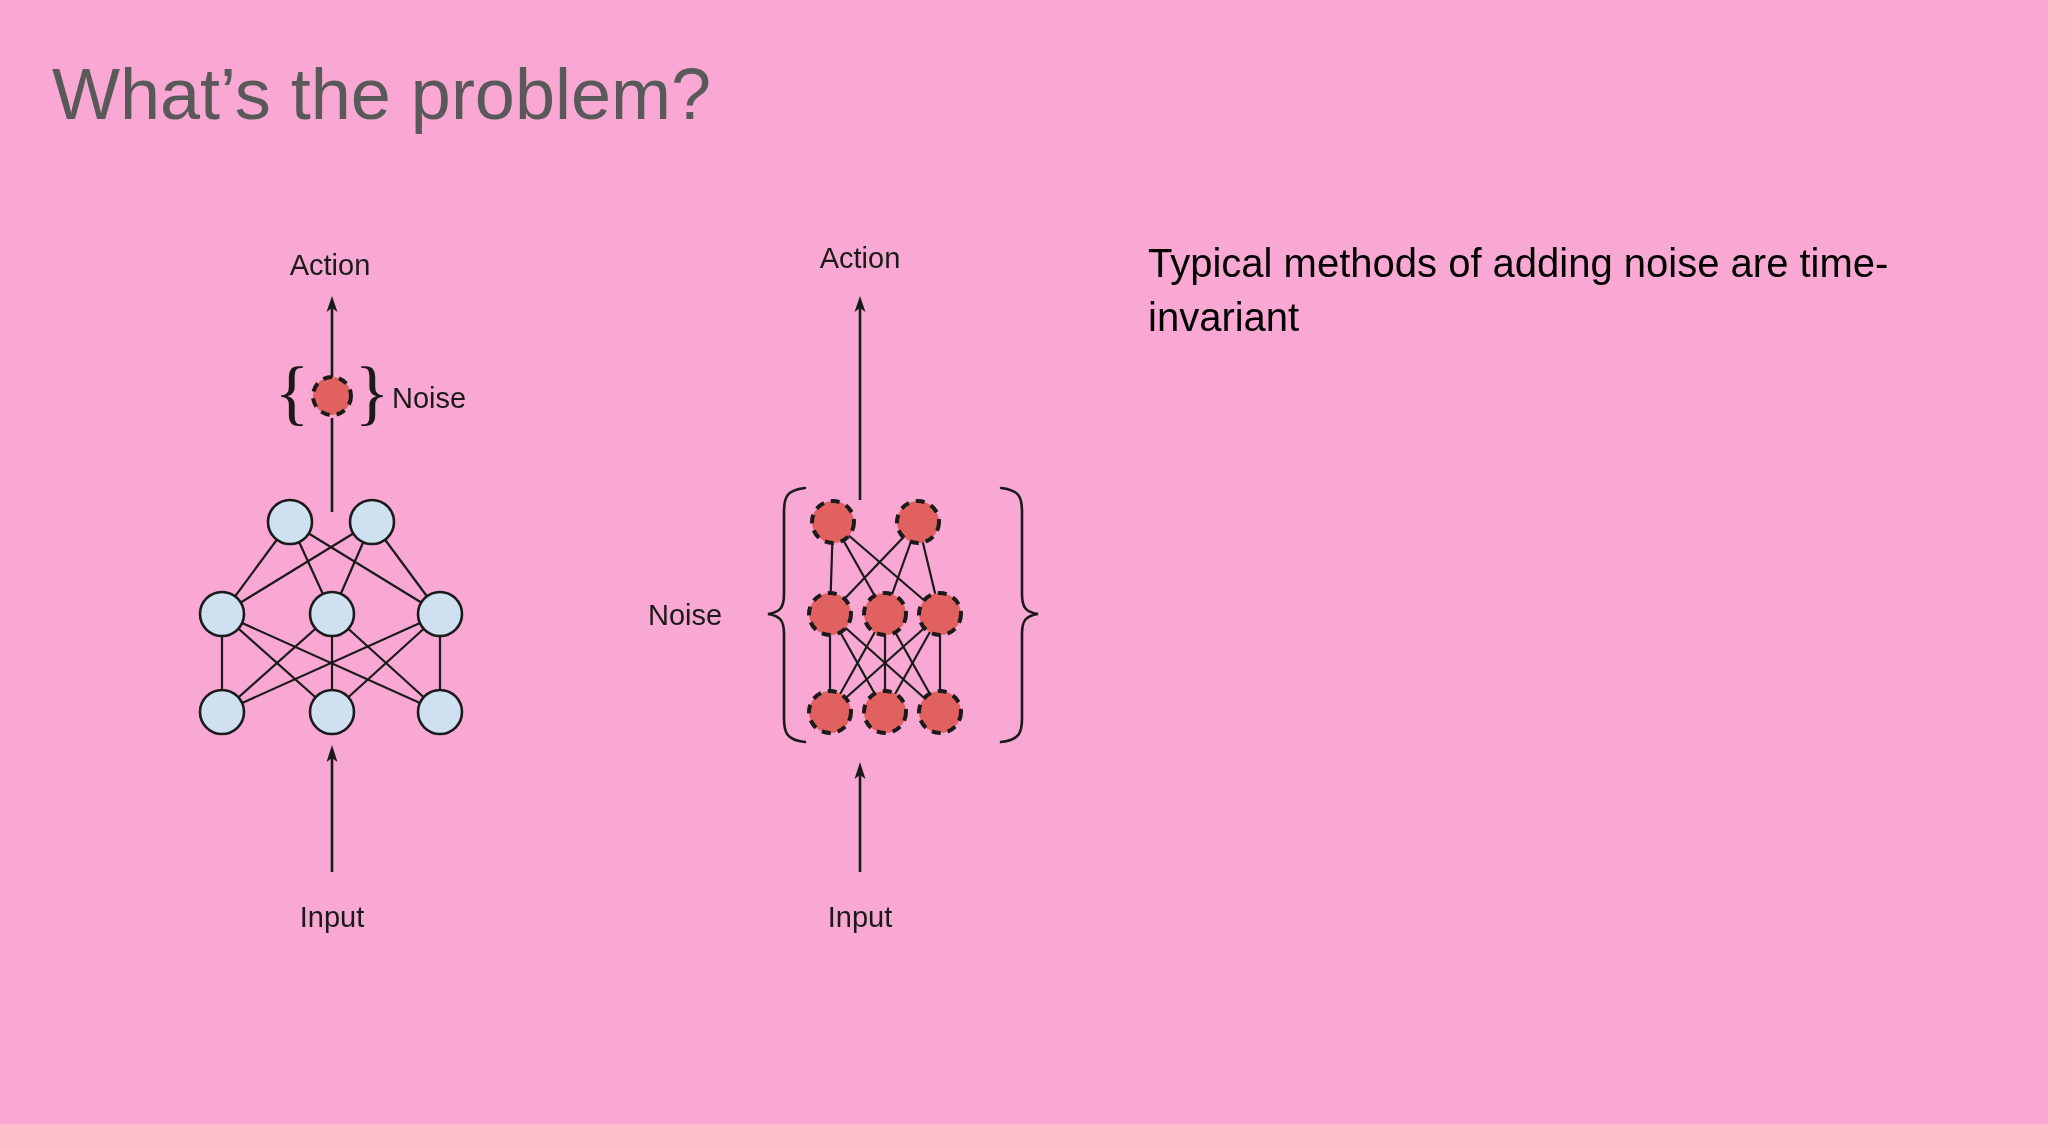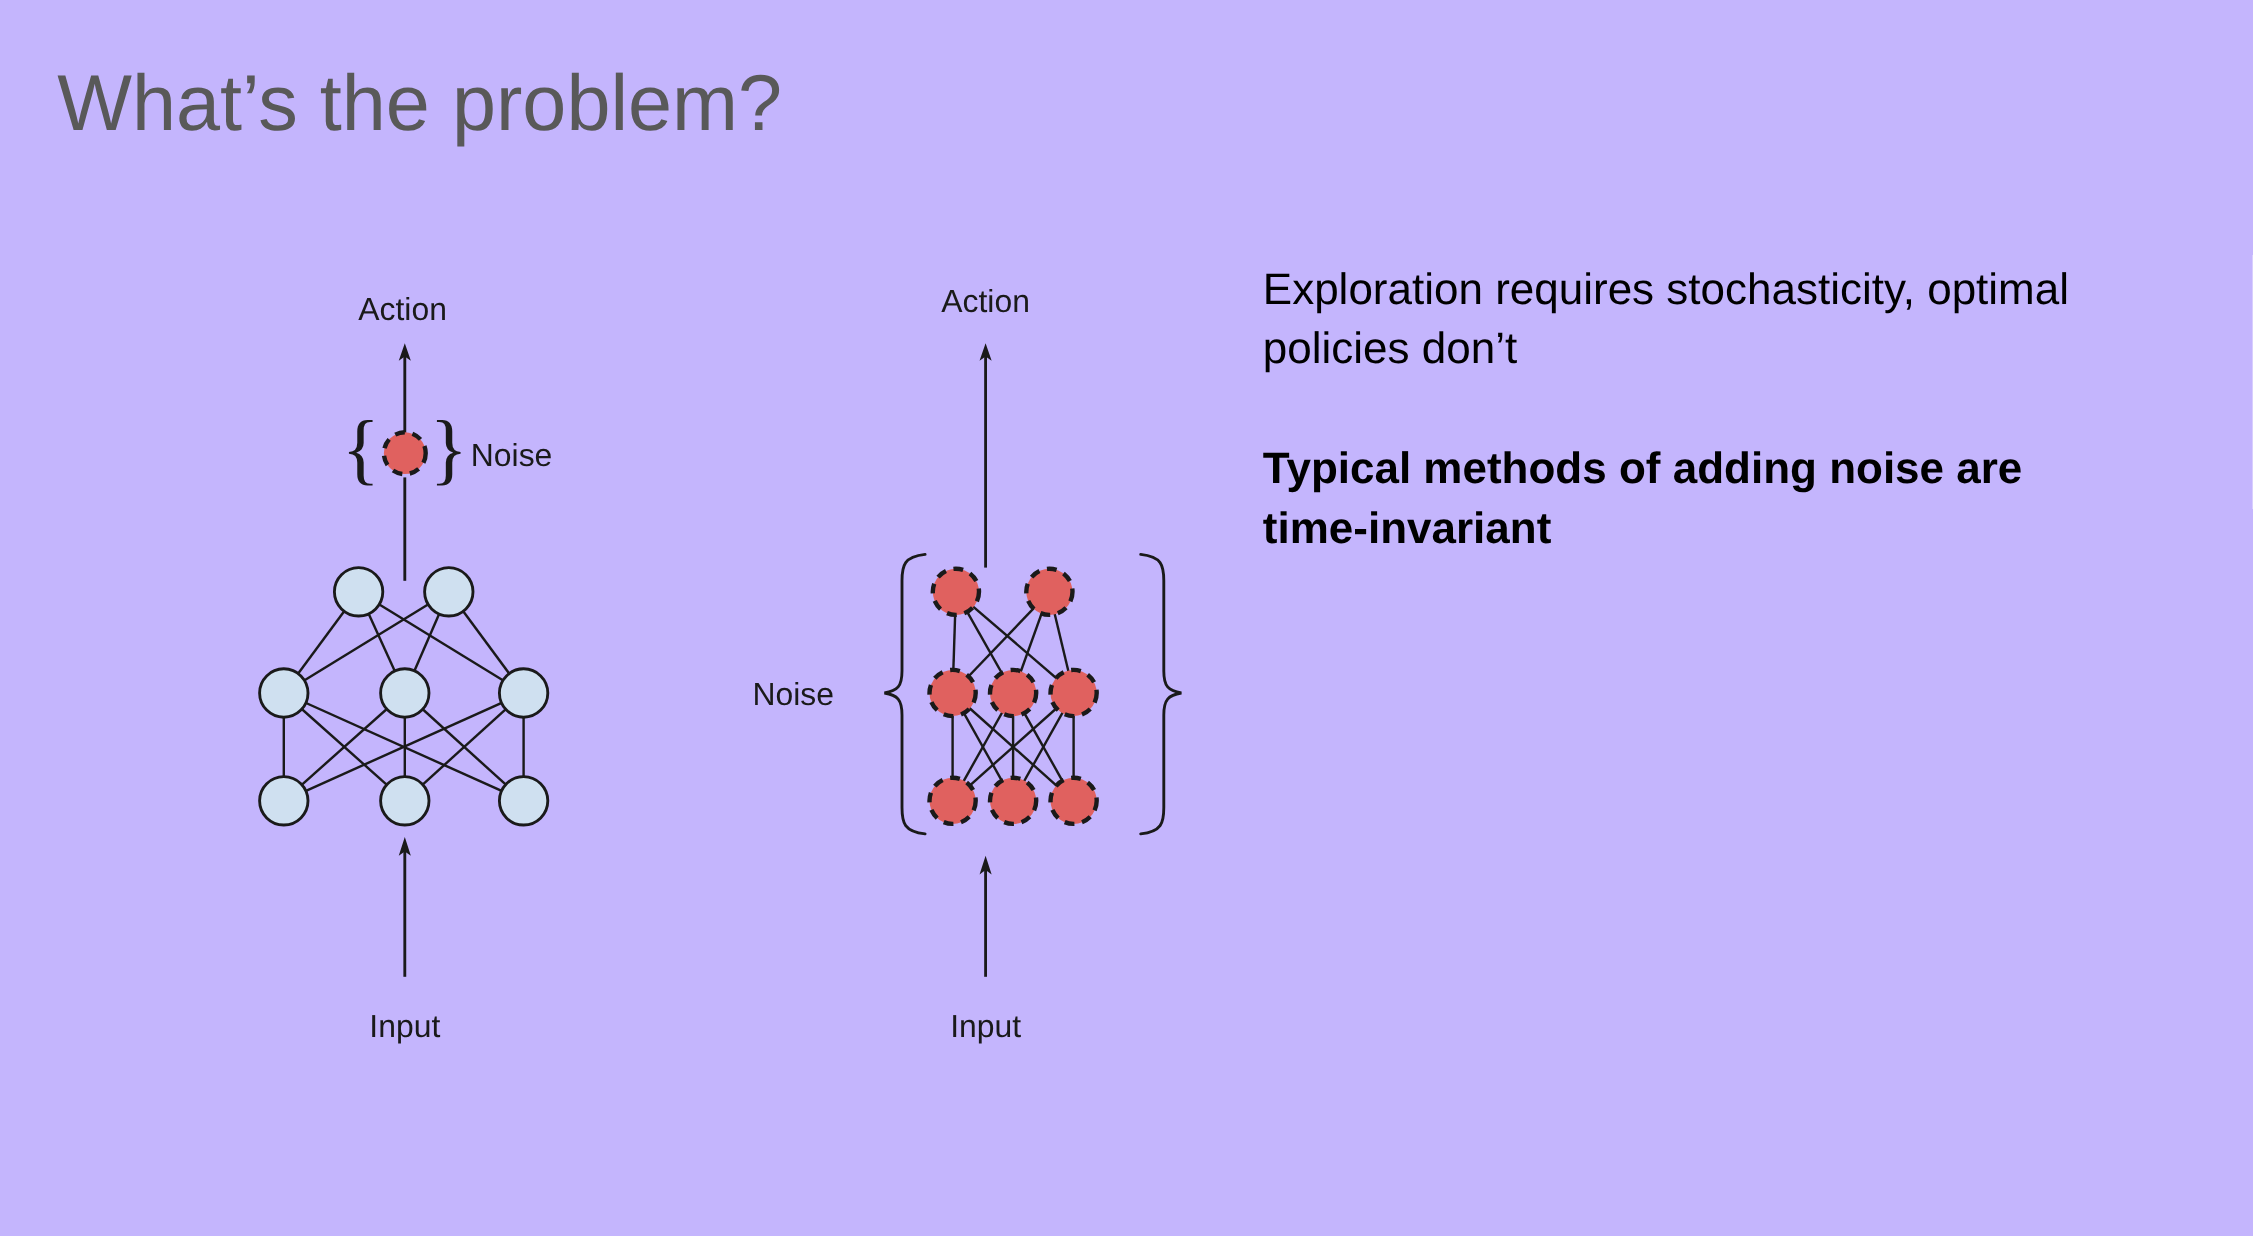--- a/index.html
+++ b/index.html
@@ -12,21 +12,21 @@
     height: 1124px;
     position: relative;
     overflow: hidden;
     font-family: "Liberation Sans", sans-serif;
     -webkit-font-smoothing: antialiased;
   }
 
   .slide {
     position: absolute;
     inset: 0;
-    background: #c4b5fd;
+    background: #f9a8d4;
   }
 
   
   .slide-title {
     position: absolute;
     left: 52px;
     top: 55px;
     font-size: 72px;
     font-weight: 400;
     color: #595959;
@@ -45,23 +45,22 @@
     font-size: 40px;
     line-height: 1.36;
     font-weight: 400;
   }
   .body-para { margin: 0; }
   .body-para + .body-para { margin-top: 1.36em; font-weight: bold; }
 
   
   .diagram {
     position: absolute;
-    top: 16px;
+    top: 0;
     height: 984px;
-    margin-left: 36px;
   }
   #diagram-left  { left: 0px;  width: 700px; }
   #diagram-right { left: 600px; width: 700px; }
 
   .diagram svg {
     position: absolute;
     left: 0;
     top: 0;
     overflow: visible;
   }
@@ -237,17 +236,16 @@
 
       <g>
         <line x1="260" y1="872" x2="260" y2="770" class="axis-arrow"></line>
         <path d="M 260 762 L 254.5 779 L 260 775 L 265.5 779 Z" fill="#1a1a1a"></path>
       </g>
       <text x="260" y="927" text-anchor="middle" class="diag-label">Input</text>
     </svg>
   </div>
 
   <div class="body-text">
-    <p class="body-para">Exploration requires stochasticity, optimal policies don’t</p>
     <p class="body-para">Typical methods of adding noise are time-invariant</p>
   </div>
 
 </div>
 
 </body></html>

